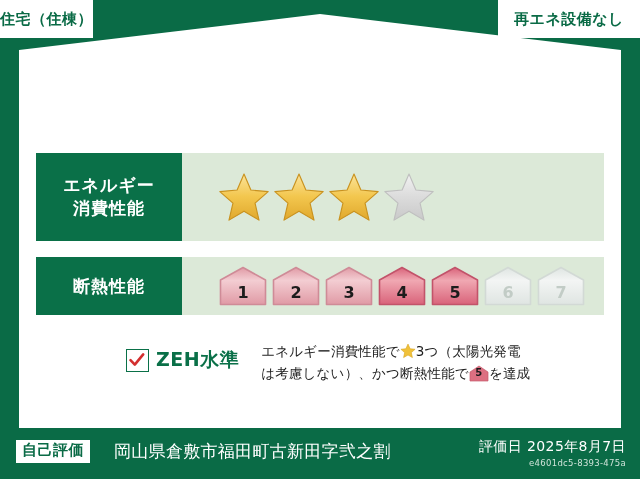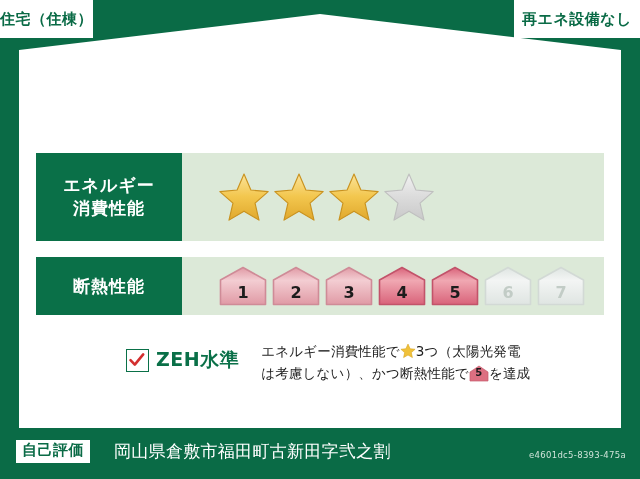--- a/index.html
+++ b/index.html
@@ -50,21 +50,21 @@
     align-items: center;
     justify-content: center;
     letter-spacing: 0.5px;
   }
   .tab-left {
     left: 0;
     width: 93px;
   }
   .tab-right {
     right: 0;
-    width: 126px;
+    width: 142px;
   }
 
   
   .title-block {
     position: absolute;
     left: 0;
     top: 58px;
     width: 640px;
     text-align: center;
     color: #0a6b46;
@@ -241,26 +241,25 @@
     top: 10px;
     text-align: right;
   }
   .eval-date {
     font-size: 14px;
     font-weight: normal;
     letter-spacing: 0.4px;
     white-space: nowrap;
   }
   .eval-id {
-    margin-top: 12px;
+    margin-top: 2px;
     font-size: 8.5px;
     letter-spacing: 0.3px;
     color: #cfe3d9;
     font-family: "DejaVu Sans", "Liberation Sans", sans-serif;
-    text-align: center;
   }
 </style>
 </head>
 <body>
 
 <div id="label-root">
 
   <div class="green-plate"></div>
   <div class="white-body"></div>
 
@@ -442,17 +441,18 @@
           </svg><span>5</span></span><span>を達成</span>
     </div>
   </div>
 
   <div class="footer">
     <div class="footer-left">
       <div class="self-eval-badge">自己評価</div>
       <div class="footer-address">岡山県倉敷市福田町古新田字弐之割</div>
     </div>
     <div class="footer-right">
+      <div class="eval-date">評価日 2025年8月7日</div>
       <div class="eval-id">e4601dc5-8393-475a</div>
     </div>
   </div>
 
 </div>
 
 </body></html>

